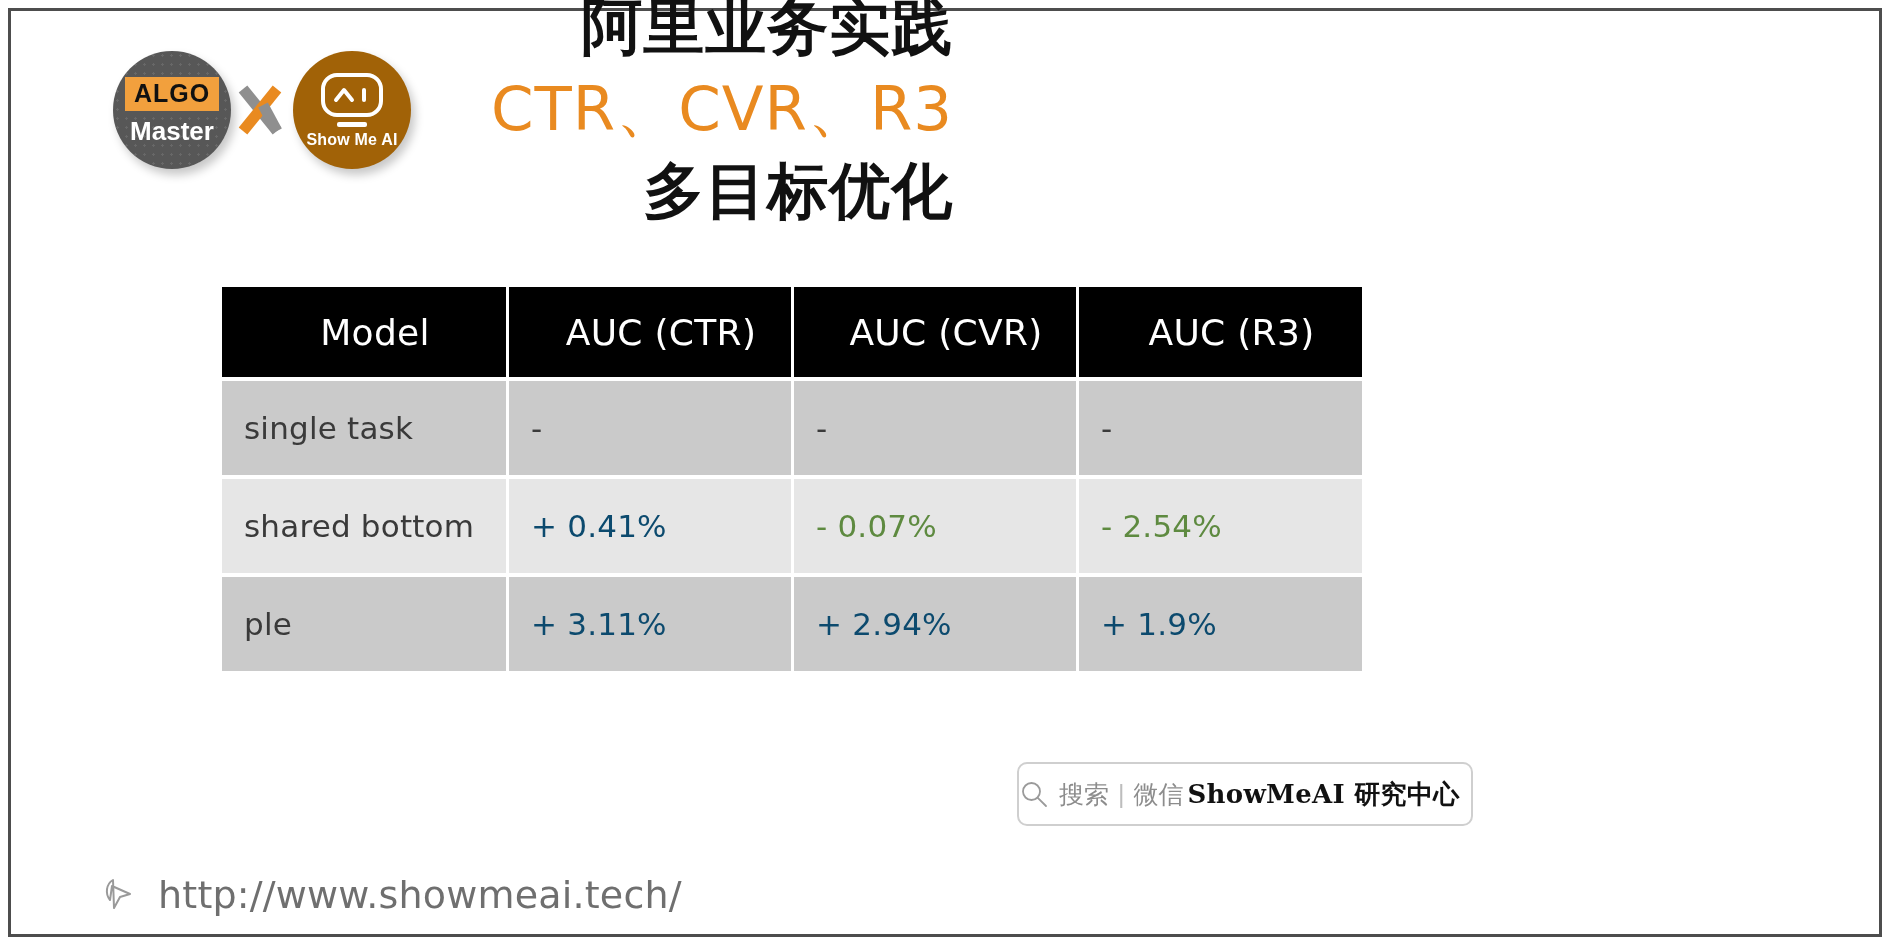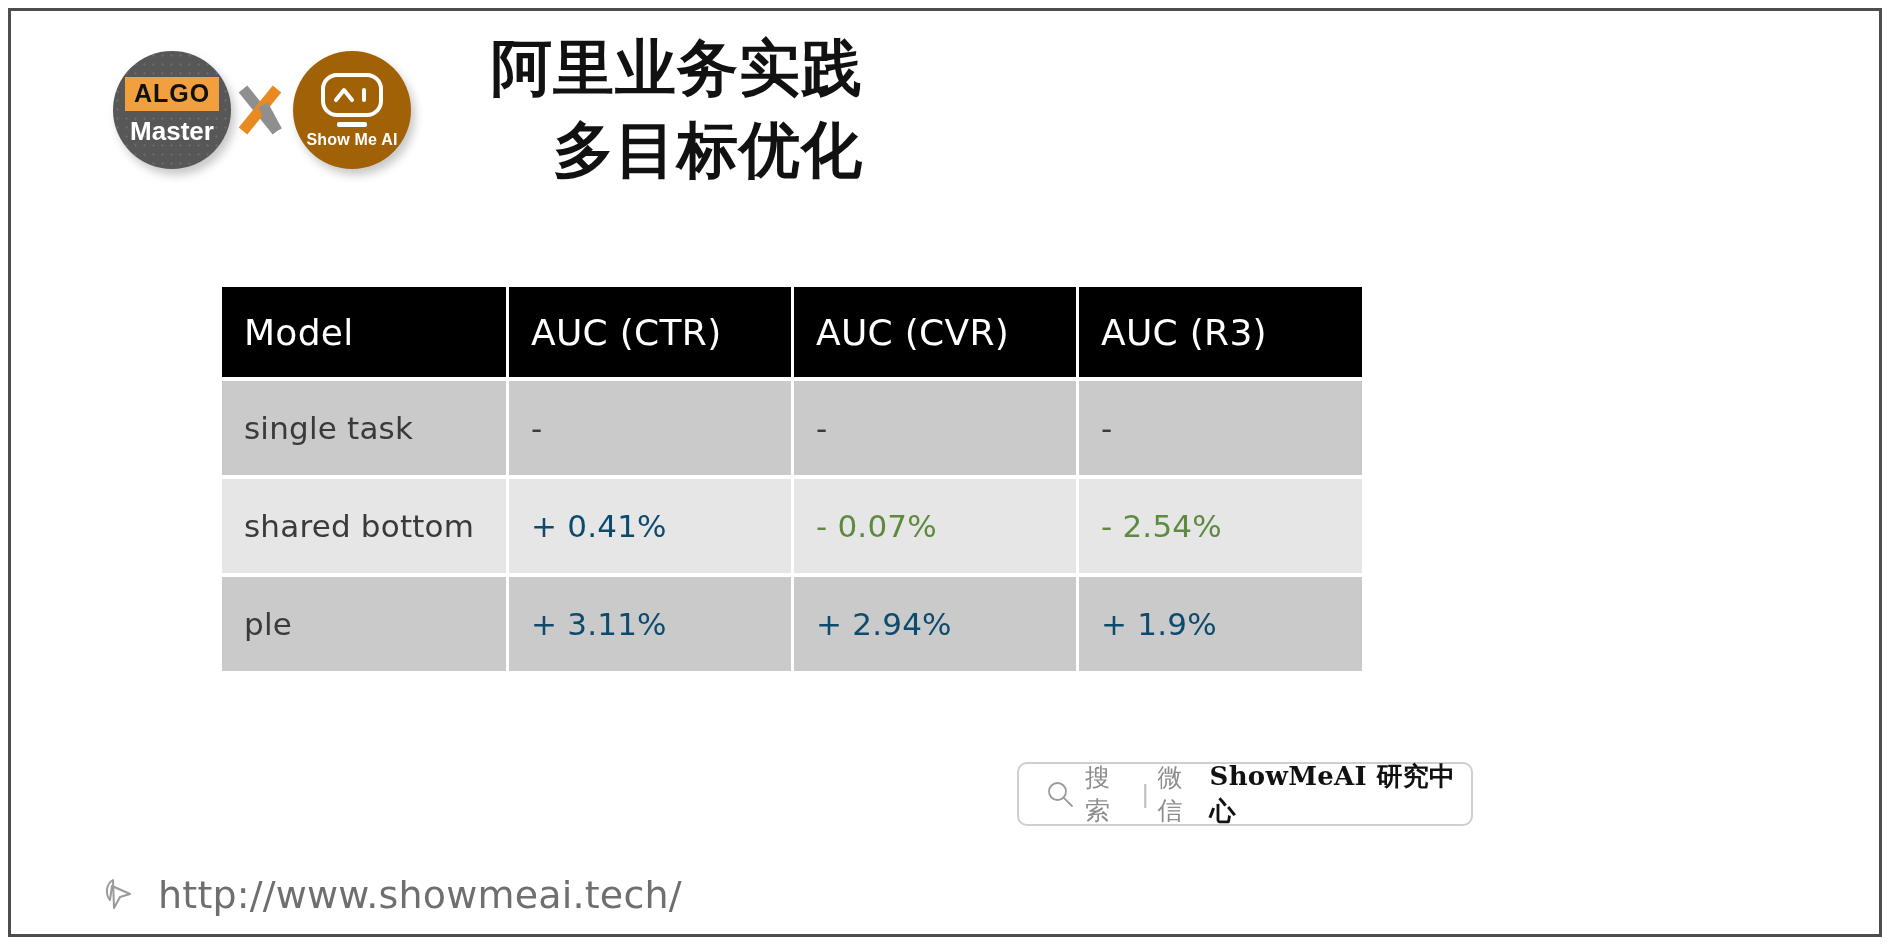--- a/index.html
+++ b/index.html
@@ -161,21 +161,21 @@
     table-layout: fixed;
   }
   #result-table col.c0 { width: 284px; }
   #result-table col.c1 { width: 282px; }
   #result-table col.c2 { width: 282px; }
   #result-table col.c3 { width: 283px; }
 
   #result-table th {
     background: #000000;
     color: #ffffff;
-    text-align: left;
+    text-align: center;
     font-family: "DejaVu Sans", "Liberation Sans", sans-serif;
     font-weight: normal;
     font-size: 36px;
     height: 90px;
     padding: 0 0 0 22px;
     vertical-align: middle;
     letter-spacing: 0.3px;
   }
   #result-table td {
     font-family: "DejaVu Sans", "Liberation Sans", sans-serif;
@@ -199,21 +199,20 @@
     position: absolute;
     left: 1017px;
     top: 762px;
     width: 456px;
     height: 64px;
     border: 2px solid #cfcfcf;
     border-radius: 10px;
     background: #ffffff;
     display: flex;
     align-items: center;
-    padding-left: 26px;
     box-sizing: border-box;
   }
   #search-icon-wrap {
     width: 30px;
     height: 30px;
     flex: 0 0 auto;
     margin-right: 10px;
   }
   .badge-light {
     font-family: "DejaVu Sans", "Liberation Sans", sans-serif;
@@ -285,20 +284,21 @@
           <rect x="30" y="4" width="4" height="14" fill="#ffffff" rx="2"></rect>
         </svg>
       </div>
       <div class="robot-mouth"></div>
       <div class="showmeai-text">Show Me AI</div>
     </div>
 
     <div id="title-block">
       <span class="title-cn">阿里业务实践</span>
       <span class="title-gap"></span>
+      <span class="title-orange">CTR、CVR、R3</span>
       <span class="title-tail">多目标优化</span>
     </div>
   </div>
 
   <table id="result-table">
     <colgroup>
       <col class="c0">
         <col class="c1">
         <col class="c2">
         <col class="c3">

